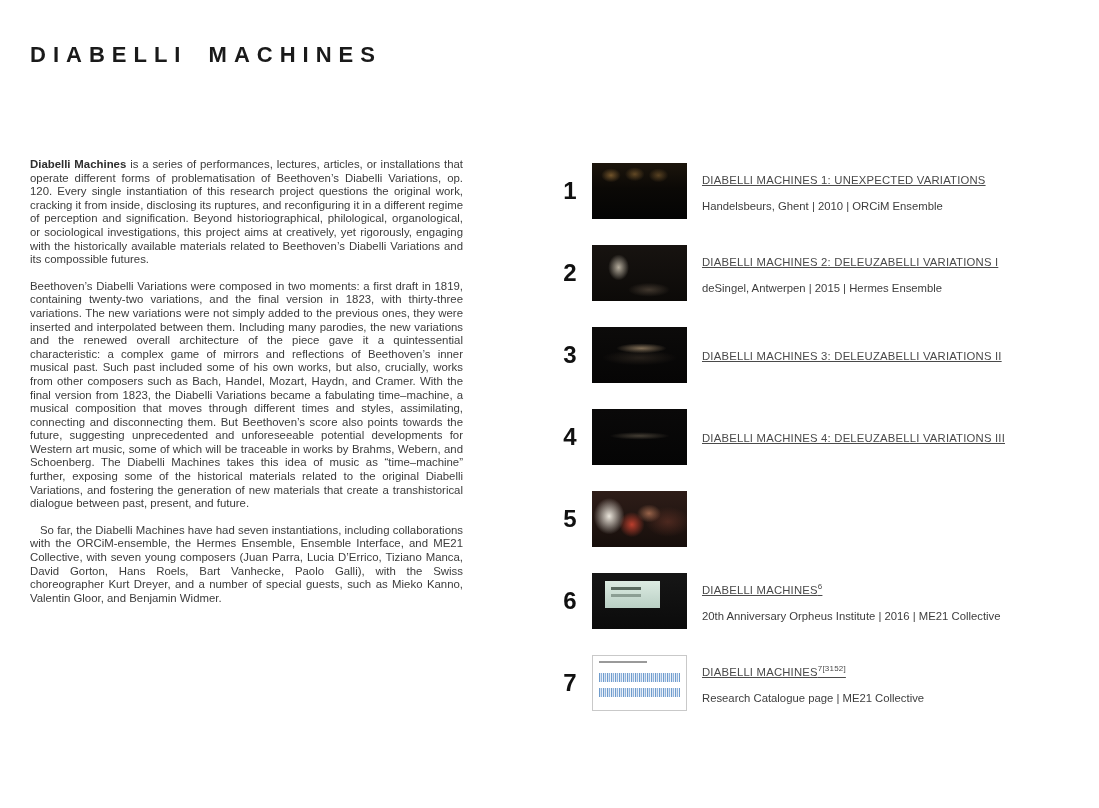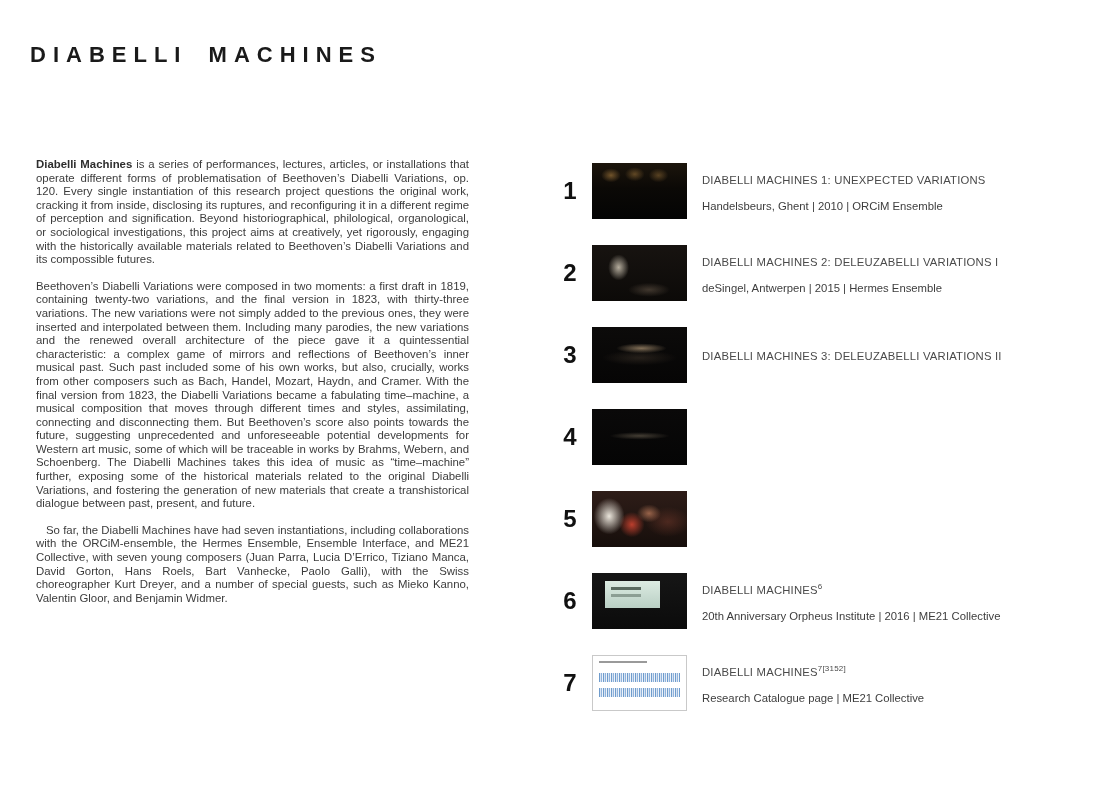--- a/index.html
+++ b/index.html
@@ -9,42 +9,42 @@
     font-family:"Liberation Sans", sans-serif;
   }
   
   .page-title{
     position:absolute;left:30px;top:27px;
     font-size:22px;font-weight:bold;color:#1a1a1a;
     letter-spacing:7px;word-spacing:8px;
   }
   
   .article{
-    position:absolute;left:36px;top:158px;width:433px;
+    position:absolute;left:30px;top:158px;width:433px;
     font-size:11.4px;line-height:13.6px;color:#3b3b3b;
     text-align:justify;
   }
   .article p{margin:0 0 13px 0;}
   .article .lead-bold{font-weight:bold;color:#2e2e2e;}
   .article p.indented{text-indent:10px;}
   
   .works{position:absolute;left:548px;top:163px;}
   .work-row{display:flex;align-items:center;height:56px;margin-bottom:26px;}
   .work-number{
     width:44px;flex:0 0 44px;text-align:center;
     font-size:24px;font-weight:bold;color:#111111;
   }
   .thumb{
     position:relative;width:95px;height:56px;flex:0 0 95px;
     overflow:hidden;box-sizing:border-box;cursor:pointer;background:#000;
   }
   .work-text{margin-left:15px;}
   .work-link{
     display:inline-block;
-    font-size:11.3px;color:#4a4a4a;
+    font-size:11.3px;color:#4a4a4a;text-decoration:underline;
     letter-spacing:.2px;cursor:pointer;
   }
   .work-link sup{font-size:8px;}
   .work-sub{font-size:11.3px;color:#3d3d3d;margin-top:12px;}
   
   .thumb-1{background:
     radial-gradient(ellipse 14px 10px at 20% 22%, rgba(190,140,70,.55), transparent 70%),
     radial-gradient(ellipse 14px 10px at 45% 20%, rgba(190,140,70,.45), transparent 70%),
     radial-gradient(ellipse 14px 10px at 70% 22%, rgba(190,140,70,.40), transparent 70%),
     linear-gradient(180deg,#1c150c 0%,#0b0906 45%,#040404 100%);}
@@ -120,20 +120,21 @@
     <div class="thumb thumb-3" aria-label="ensemble seated on dimly lit stage"></div>
     <div class="work-text">
       <a class="work-link"><span>DIABELLI MACHINES 3: DELEUZABELLI VARIATIONS II</span><sup></sup></a>
     </div>
   </div>
 
   <div class="work-row">
     <div class="work-number">4</div>
     <div class="thumb thumb-4" aria-label="wide dark stage with faint light band"></div>
     <div class="work-text">
+      <a class="work-link"><span>DIABELLI MACHINES 4: DELEUZABELLI VARIATIONS III</span><sup></sup></a>
     </div>
   </div>
 
   <div class="work-row">
     <div class="work-number">5</div>
     <div class="thumb thumb-5" aria-label="performers with red instruments in bright room"></div>
   </div>
 
   <div class="work-row">
     <div class="work-number">6</div>

